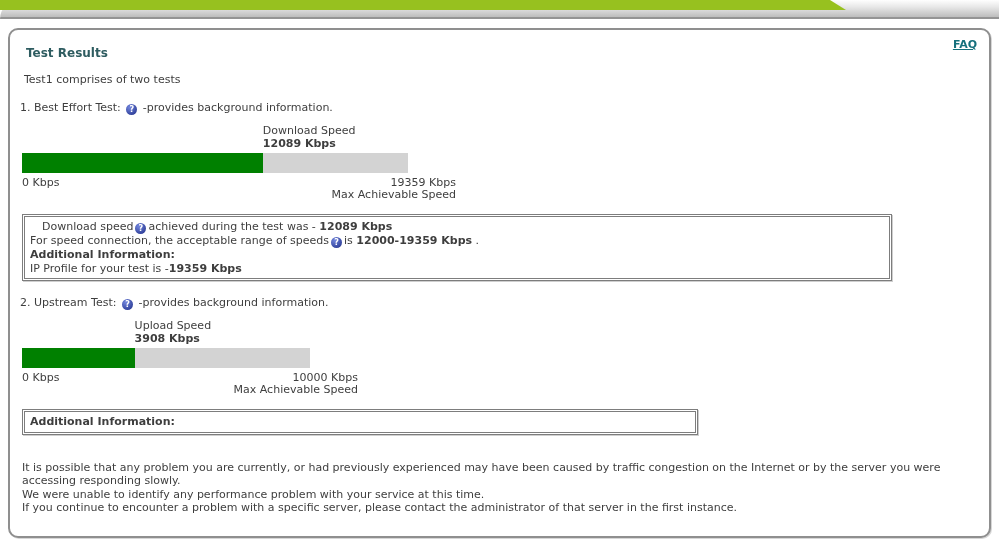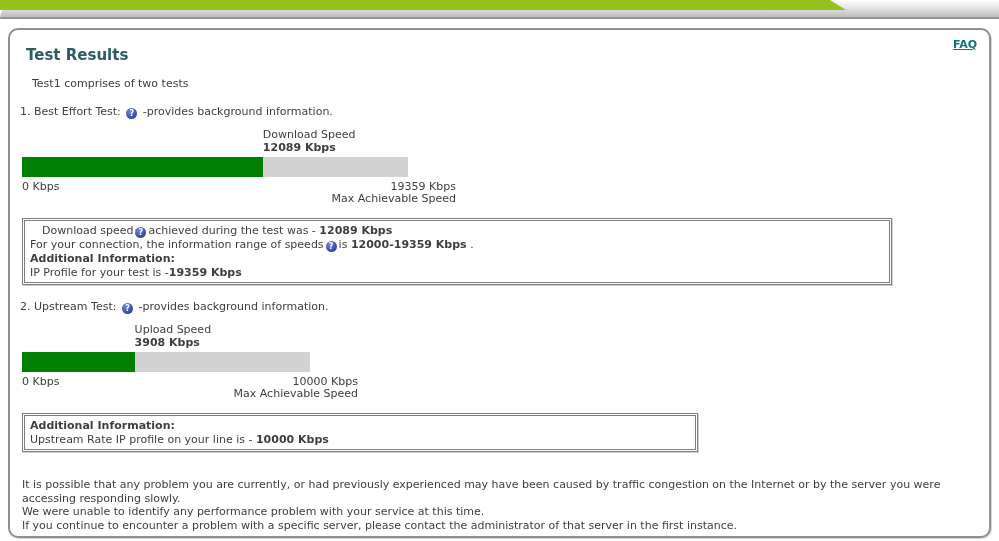--- a/index.html
+++ b/index.html
@@ -26,23 +26,23 @@
   }
 
   
   .results-panel {
     margin: 6px 8px 0 8px; height: 510px;
     border: 2px solid #8f8f8f; border-radius: 10px;
     background: #fff; padding: 8px 12px 0 6px;
     box-shadow: 1px 1px 0 #d7d7d7;
   }
   .panel-head { display: flex; justify-content: space-between; align-items: flex-start; padding-left: 10px; }
-  .page-title { color: #2e5c60; font-size: 15px; font-weight: bold; padding-top: 8px; }
+  .page-title { color: #2e5c60; font-size: 12px; font-weight: bold; padding-top: 8px; }
   .faq-link { color: #15707c; font-weight: bold; text-decoration: underline; cursor: pointer; margin-left: 12px; }
-  .subtitle { margin: 13px 0 0 16px; }
+  .subtitle { margin: 13px 0 0 8px; }
   .section-heading { margin: 15px 0 0 4px; }
 
   .help-icon {
     display: inline-block; width: 11px; height: 11px; line-height: 11px;
     border-radius: 50%; text-align: center;
     background: radial-gradient(circle at 35% 30%, #7286dd, #1c2b86);
     color: #fff; font-size: 8px; font-weight: bold;
     vertical-align: -1px; margin: 0 2px; cursor: pointer;
   }
 
@@ -106,21 +106,21 @@
       </span>
     </div>
   </div>
 
   <div class="infobox w-dl">
     <div class="infobox-inner">
       <div class="indent">
         <span>Download speed</span><span class="help-icon">?</span><span>achieved during the test was - </span><b>12089 Kbps</b>
       </div>
       <div>
-        <span>For your connection, the information range of speeds</span><span class="help-icon">?</span><span>is </span><b>12000-19359 Kbps</b><span> .</span>
+        <span>For speed connection, the acceptable range of speeds</span><span class="help-icon">?</span><span>is </span><b>12000-19359 Kbps</b><span> .</span>
       </div>
       <div>
         <b>Additional Information:</b>
       </div>
       <div>
         <span>IP Profile for your test is -</span><b>19359 Kbps</b>
       </div>
     </div>
   </div>
 
@@ -145,23 +145,20 @@
         <div>Max Achievable Speed</div>
       </span>
     </div>
   </div>
 
   <div class="infobox w-ul">
     <div class="infobox-inner">
       <div>
         <b>Additional Information:</b>
       </div>
-      <div>
-        <span>Upstream Rate IP profile on your line is - </span><b>10000 Kbps</b>
-      </div>
     </div>
   </div>
 
   <div class="footer-text">
     <div>It is possible that any problem you are currently, or had previously experienced may have been caused by traffic congestion on the Internet or by the server you were accessing responding slowly.</div>
     <div>We were unable to identify any performance problem with your service at this time.</div>
     <div>If you continue to encounter a problem with a specific server, please contact the administrator of that server in the first instance.</div>
   </div>
 
 </div>

